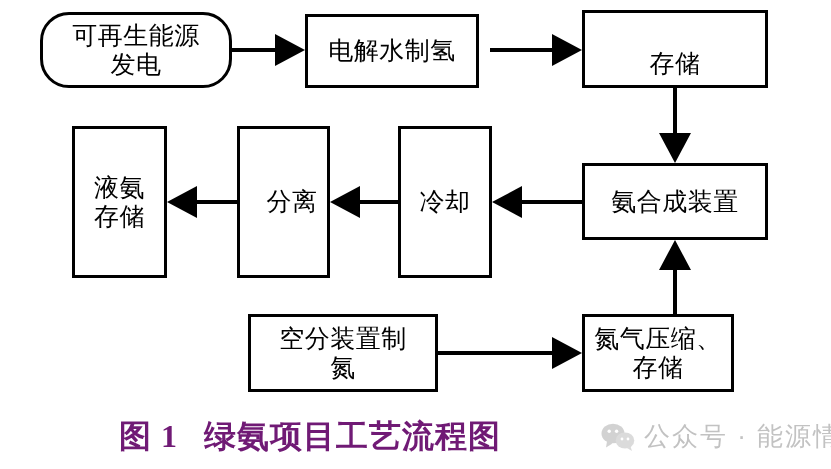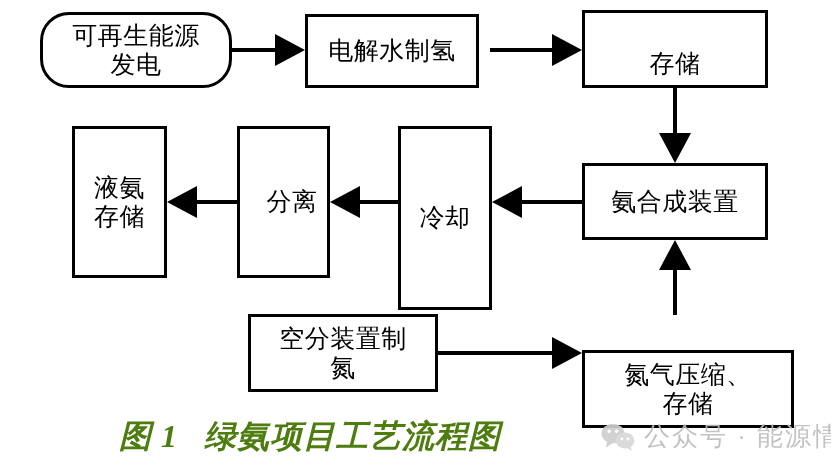--- a/index.html
+++ b/index.html
@@ -74,26 +74,25 @@
 
   
   #caption {
     position: absolute;
     left: 0;
     top: 415px;
     width: 620px;
     text-align: center;
     font-size: 32px;
     font-weight: 700;
-    color: #4d7c0f;
+    color: #701a75;
     letter-spacing: 1px;
     font-family: "Liberation Serif", "DejaVu Serif", serif;
     z-index: 5;
     white-space: nowrap;
-    font-style: italic;
   }
   #caption .fig-no { font-weight: 700; }
   #caption .gap { display: inline-block; width: 26px; }
 
   
   #watermark {
     position: absolute;
     left: 601px;
     top: 419px;
     display: flex;
@@ -153,42 +152,42 @@
   <div class="line-h" style="left:190px; top:200px; width:47px;"></div>
   <div class="arrow arrow-left" style="left:167px; top:186px;"></div>
 
   <div class="node n-big" style="left:237px; top:126px; width:93px; height:152px;padding-left:17px;">
     <span class="label">分离</span>
   </div>
 
   <div class="line-h" style="left:352px; top:200px; width:46px;"></div>
   <div class="arrow arrow-left" style="left:330px; top:186px;"></div>
 
-  <div class="node n-big" style="left:398px; top:126px; width:94px; height:184px;">
+  <div class="node n-big" style="left:398px; top:126px; width:94px; height:152px;">
     <span class="label">冷却</span>
   </div>
 
   <div class="line-h" style="left:514px; top:200px; width:68px;"></div>
   <div class="arrow arrow-left" style="left:492px; top:186px;"></div>
 
   <div class="node n-big" style="left:582px; top:163px; width:186px; height:77px;">
     <span class="label">氨合成装置</span>
   </div>
 
   <div class="node n-big" style="left:248px; top:314px; width:190px; height:78px;">
     <span class="label">
       <span>空分装置制</span><br>
       <span>氮</span>
     </span>
   </div>
 
   <div class="line-h" style="left:438px; top:351px; width:114px;"></div>
   <div class="arrow arrow-right" style="left:552px; top:337px;"></div>
 
-  <div class="node n-big" style="left:582px; top:314px; width:212px; height:78px;margin-top:36px;">
+  <div class="node n-big" style="left:582px; top:314px; width:152px; height:78px;">
     <span class="label">
       <span>氮气压缩、</span><br>
       <span>存储</span>
     </span>
   </div>
 
   <div class="line-v" style="left:673px; top:268px; height:47px;"></div>
   <div class="arrow arrow-up" style="left:659px; top:240px;"></div>
 
   <div id="caption">

